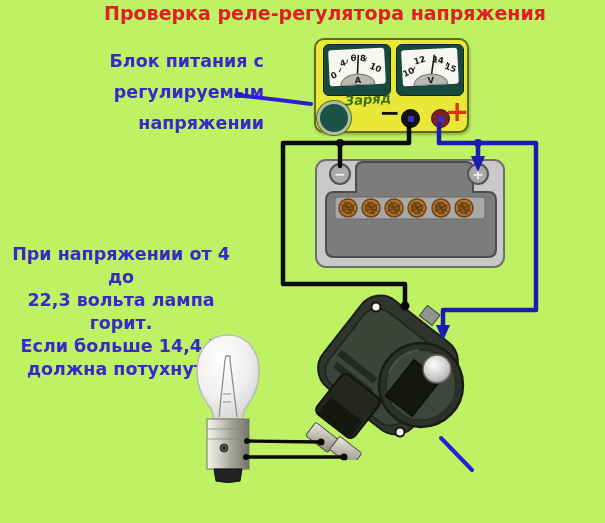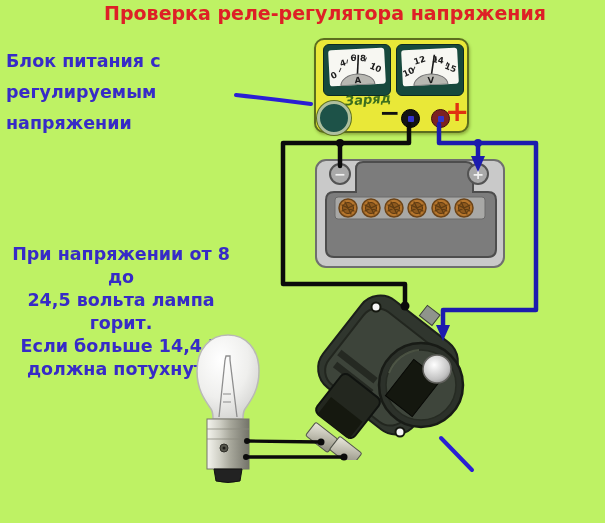--- a/index.html
+++ b/index.html
@@ -1,21 +1,21 @@
 <!DOCTYPE html>
 <html><head>
 <meta charset="utf-8">
 <style>
   html,body{margin:0;padding:0;background:#fff;}
   .canvas{position:relative;width:605px;height:523px;background:#bef264;overflow:hidden;
           font-family:"DejaVu Sans", sans-serif;padding-left:45px;}
   .title{position:absolute;left:0;right:0;top:2px;text-align:center;color:#de2026;
          font-size:19px;font-weight:bold;}
   .blue{color:#372bc7;font-weight:bold;}
-  .psu-label{position:absolute;left:6px;top:46px;width:258px;text-align:left;
+  .psu-label{position:absolute;left:6px;top:46px;width:258px;text-align:right;
              font-size:17.5px;line-height:31px;}
   .note{position:absolute;left:0px;top:243px;width:242px;text-align:center;
         font-size:17.5px;line-height:23px;}
   .relay-label{position:absolute;left:408px;top:479px;width:175px;text-align:center;
                font-size:18.5px;}
   
   .psu{position:absolute;left:314px;top:38px;width:155px;height:95px;box-sizing:border-box;
        background:#e9e838;border:2px solid #5c6e1e;border-radius:10px;
        box-shadow:1px 2px 3px rgba(90,100,20,.45);}
   .meter{position:absolute;width:66px;height:50px;background:#17493d;border:1px solid #0d2b24;
@@ -144,22 +144,22 @@
         <text x="25" y="20" text-anchor="middle" font-size="14" font-weight="bold" fill="#f2f2f2">−</text>
       </g>
       <g>
         <circle cx="163" cy="15" r="10" fill="#a9a9a9" stroke="#535353" stroke-width="2"></circle>
         <text x="163" y="20" text-anchor="middle" font-size="14" font-weight="bold" fill="#f2f2f2">+</text>
       </g>
     </svg>
   </div>
 
   <div class="note blue">
-    <div>При напряжении от 8 до</div>
-    <div>24,5 вольта лампа горит.</div>
+    <div>При напряжении от 4 до</div>
+    <div>22,3 вольта лампа горит.</div>
     <div>Если больше 14,4 В</div>
     <div>должна потухнуть</div>
   </div>
 
   <svg class="bulb-svg" width="84" height="152" viewBox="0 0 84 152">
     <defs>
       <radialGradient id="glassGrad" cx="38%" cy="30%" r="75%">
         <stop offset="0%" stop-color="#ffffff"></stop>
           <stop offset="60%" stop-color="#efefed"></stop>
           <stop offset="100%" stop-color="#d4d4d2"></stop>

